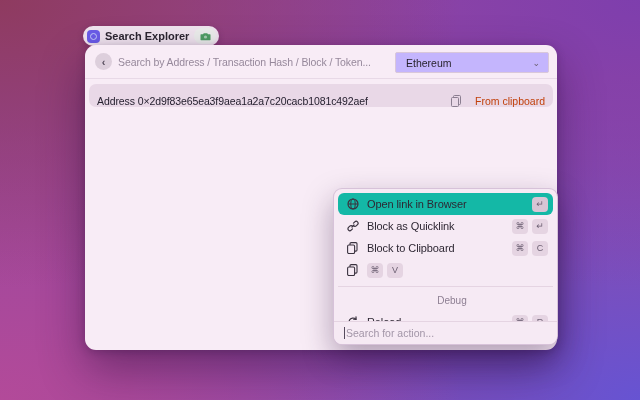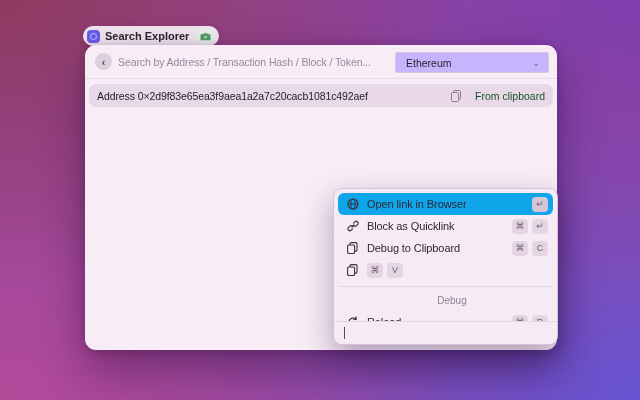--- a/index.html
+++ b/index.html
@@ -63,39 +63,39 @@
     border:1px solid #d9c7da; border-radius:2px; background:#c4b5fd;
     display:flex; align-items:center; padding:0 8px 0 10px;
   }
   .network-dd .dd-label { font-size:10.5px; color:#241f28; flex:1; }
   .network-dd .dd-chevron { font-size:9px; color:#6b5f70; }
 
   
   .result-row {
     position:absolute; left:4px; right:4px; top:39px; height:23px;
     background:#e9d8e7; border-radius:7px;
-    display:flex; align-items:center; padding:0 8px;
+    display:flex; align-items:flex-end; padding:0 8px;
   }
   .result-row .row-label { font-size:10.5px; color:#262130; letter-spacing:-.1px; flex:1; white-space:nowrap; overflow:hidden; }
-  .result-row .row-accessory { display:flex; align-items:center; gap:14px; color:#14532d;padding-left:20px; }
+  .result-row .row-accessory { display:flex; align-items:center; gap:14px; color:#c2410c;padding-left:20px; }
   .result-row .row-accessory .acc-label { font-size:10.5px; white-space:nowrap; }
 
   
   .action-menu {
     position:absolute; left:333px; top:188px; width:225px; height:157px;
     background:#f6eaf4; border:1px solid rgba(190,160,195,.55); border-radius:9px;
     box-shadow:0 12px 30px rgba(40,10,55,.35);
     overflow:hidden;
   }
   .menu-items { padding:4px 4px 0 4px; }
   .menu-item {
     height:22px; border-radius:6px;
     display:flex; align-items:center; gap:8px; padding:0 5px 0 8px;
   }
-  .menu-item.selected { background:#0ea5e9; }
+  .menu-item.selected { background:#14b8a6; }
   .menu-item .mi-icon { width:13px; display:flex; align-items:center; justify-content:center; color:#3a323f; }
   .menu-item .mi-label { flex:1; font-size:11px; font-weight:500; color:#2e2733; white-space:nowrap; letter-spacing:-.1px; }
   .keys { display:flex; gap:4px; }
   .key-badge {
     min-width:16px; height:15px; padding:0 3px; border-radius:4px;
     background:#e5d4e2; color:#6d6073; font-size:9px;
     display:flex; align-items:center; justify-content:center;
   }
   .menu-item.selected .key-badge { background:#d8c5d5; }
   .menu-divider { height:1px; background:#e5d4e2; margin:5px 0 0 0; }
@@ -182,21 +182,21 @@
       </span>
     </div>
 
     <div class="menu-item">
       <span class="mi-icon">
         <svg width="11" height="12" viewBox="0 0 11 12">
             <rect x="3" y="0.6" width="7" height="8.5" rx="1.2" fill="none" stroke="#3a323f" stroke-width="1.1"></rect>
             <rect x="0.6" y="3" width="7" height="8.5" rx="1.2" fill="#f6eaf4" stroke="#3a323f" stroke-width="1.1"></rect>
           </svg>
       </span>
-      <span class="mi-label">Debug to Clipboard</span>
+      <span class="mi-label">Block to Clipboard</span>
       <span class="keys">
         <span class="key-badge">⌘</span>
         <span class="key-badge">C</span>
       </span>
     </div>
 
     <div class="menu-item">
       <span class="mi-icon">
         <svg width="11" height="12" viewBox="0 0 11 12">
             <rect x="3" y="0.6" width="7" height="8.5" rx="1.2" fill="none" stroke="#3a323f" stroke-width="1.1"></rect>
@@ -222,14 +222,15 @@
       <span class="mi-label">Reload</span>
       <span class="keys">
         <span class="key-badge">⌘</span>
         <span class="key-badge">R</span>
       </span>
     </div>
   </div>
 
   <div class="menu-footer">
     <span class="caret"></span>
+    <span class="footer-placeholder">Search for action...</span>
   </div>
 </div>
 
 </body></html>

